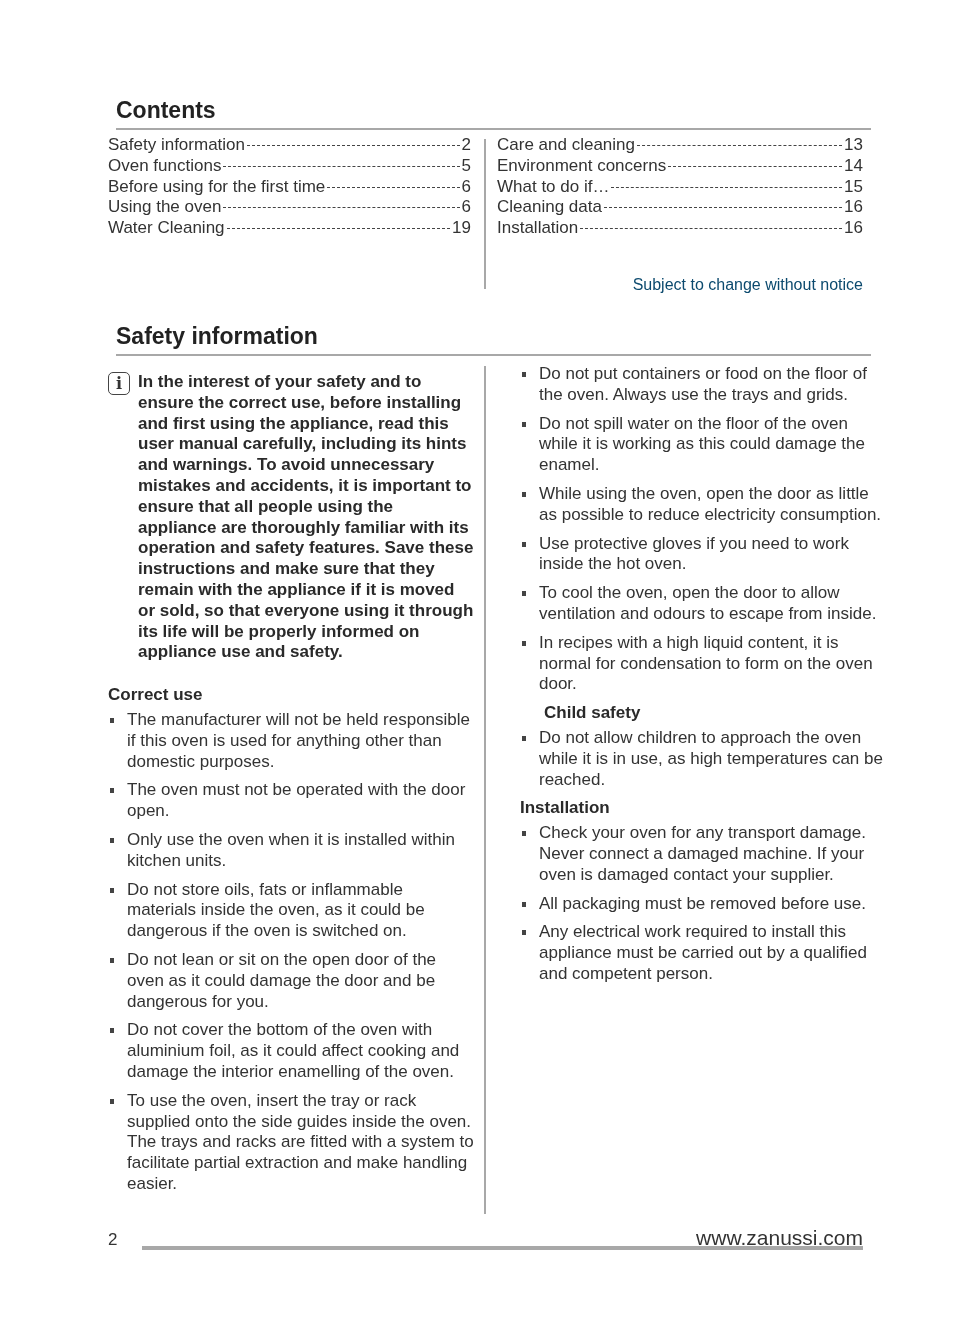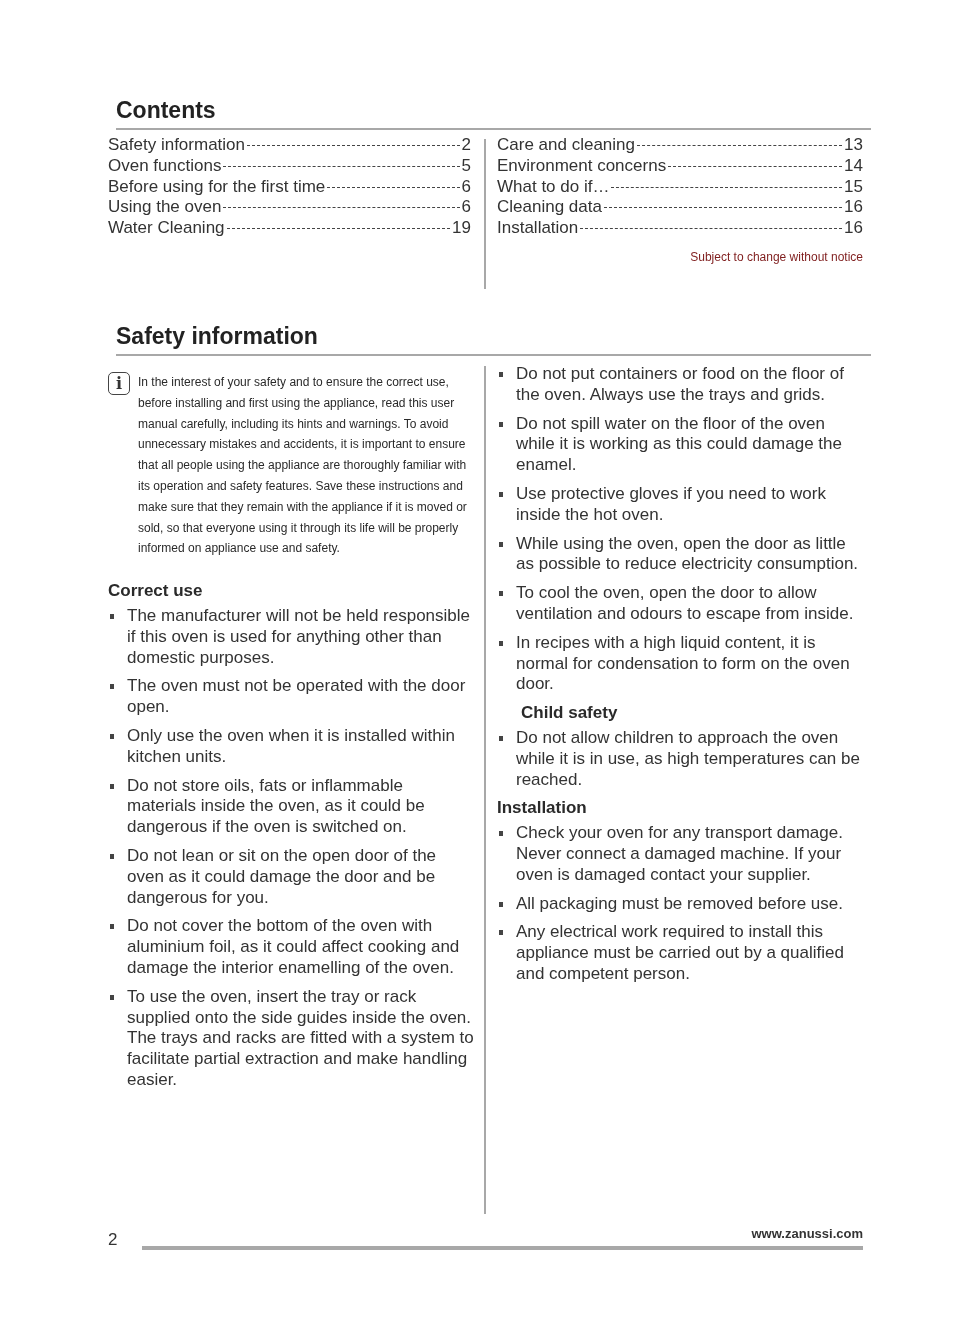--- a/index.html
+++ b/index.html
@@ -8,35 +8,35 @@
   .page { position:absolute; left:108px; top:0; width:755px;margin-left:8px; }
   .h1 { font-weight:bold; font-size:23px; color:#222; margin:0; line-height:28px; }
   .rule { height:2px; background:#a8a8a8; }
   .toc { position:absolute; top:135px; left:108px; width:755px; height:155px; }
   .toc-col { position:absolute; top:0; font-size:17px; line-height:20.8px; color:#333; }
   .toc-left { left:0; width:363px; }
   .toc-right { left:389px; width:366px; }
   .toc-divider { position:absolute; left:376px; top:4px; width:2px; height:150px; background:#a8a8a8; }
   .toc-row { display:flex; align-items:baseline; white-space:nowrap; }
   .toc-row .lead { flex:1; border-bottom:1.5px dashed #444; margin:0 2px; transform:translateY(-4px); }
-  .notice { text-align:right; margin-top:8px; font-size:12px; color:#7f1d1d; }
+  .notice { text-align:right; margin-top:36px; font-size:16px; color:#0c4a6e; }
   .col { position:absolute; font-size:17px; line-height:20.8px; color:#333; }
   .left-col { left:108px; top:372px; width:368px; }
-  .right-col { left:497px; top:364px; width:368px; }
+  .right-col { left:520px; top:364px; width:368px; }
   .col-divider { position:absolute; left:484px; top:366px; width:2px; height:848px; background:#a8a8a8; }
   .info { display:flex; }
   .info-icon { width:20px; height:21px; border:1.5px solid #444; border-radius:5px; font-family:"DejaVu Serif", serif;
                font-weight:bold; font-size:16px; text-align:center; line-height:21px; margin-right:8px; flex:none; margin-top:0; color:#333; }
-  .info-text { font-weight:normal; font-size:12px; line-height:20.8px; color:#2a2a2a; }
+  .info-text { font-weight:bold; font-size:17px; line-height:20.8px; color:#2a2a2a; }
   .sub { font-weight:bold; font-size:17px; margin-top:22px; margin-bottom:4px; color:#2a2a2a; }
   ul { list-style:none; margin:0; padding:0; }
   li { position:relative; padding-left:19px; margin-bottom:8px; }
   li::before { content:""; position:absolute; left:2px; top:8px; width:4px; height:5px; background:#444; }
   .footer-num { position:absolute; left:108px; top:1230px; font-size:17px; color:#333; }
-  .footer-url { position:absolute; right:108px; top:1226px; font-size:13px; font-weight:bold; color:#333; }
+  .footer-url { position:absolute; right:108px; top:1226px; font-size:21px; font-weight:normal; color:#333; }
   .footer-rule { position:absolute; left:142px; top:1246px; width:721px; height:4px; background:#a8a8a8; }
 </style>
 </head>
 <body>
 
 <div class="page" style="top:96px;">
   <h1 class="h1">Contents</h1>
   <div class="rule" style="margin-top:4px;"></div>
 </div>
 
@@ -122,22 +122,22 @@
       <li>To use the oven, insert the tray or rack supplied onto the side guides inside the oven. The trays and racks are fitted with a system to facilitate partial extraction and make handling easier.</li>
     </ul>
 </div>
 
 <div class="col-divider"></div>
 
 <div class="col right-col">
   <ul id="right-list">
       <li>Do not put containers or food on the floor of the oven. Always use the trays and grids.</li>
       <li>Do not spill water on the floor of the oven while it is working as this could damage the enamel.</li>
+      <li>While using the oven, open the door as little as possible to reduce electricity consumption.</li>
       <li>Use protective gloves if you need to work inside the hot oven.</li>
-      <li>While using the oven, open the door as little as possible to reduce electricity consumption.</li>
       <li>To cool the oven, open the door to allow ventilation and odours to escape from inside.</li>
       <li>In recipes with a high liquid content, it is normal for condensation to form on the oven door.</li>
     </ul>
   <div class="sub" style="margin-top:4px;margin-left:24px;">Child safety</div>
   <ul id="child-list">
       <li>Do not allow children to approach the oven while it is in use, as high temperatures can be reached.</li>
     </ul>
   <div class="sub" style="margin-top:4px;">Installation</div>
   <ul id="install-list">
       <li>Check your oven for any transport damage. Never connect a damaged machine. If your oven is damaged contact your supplier.</li>

